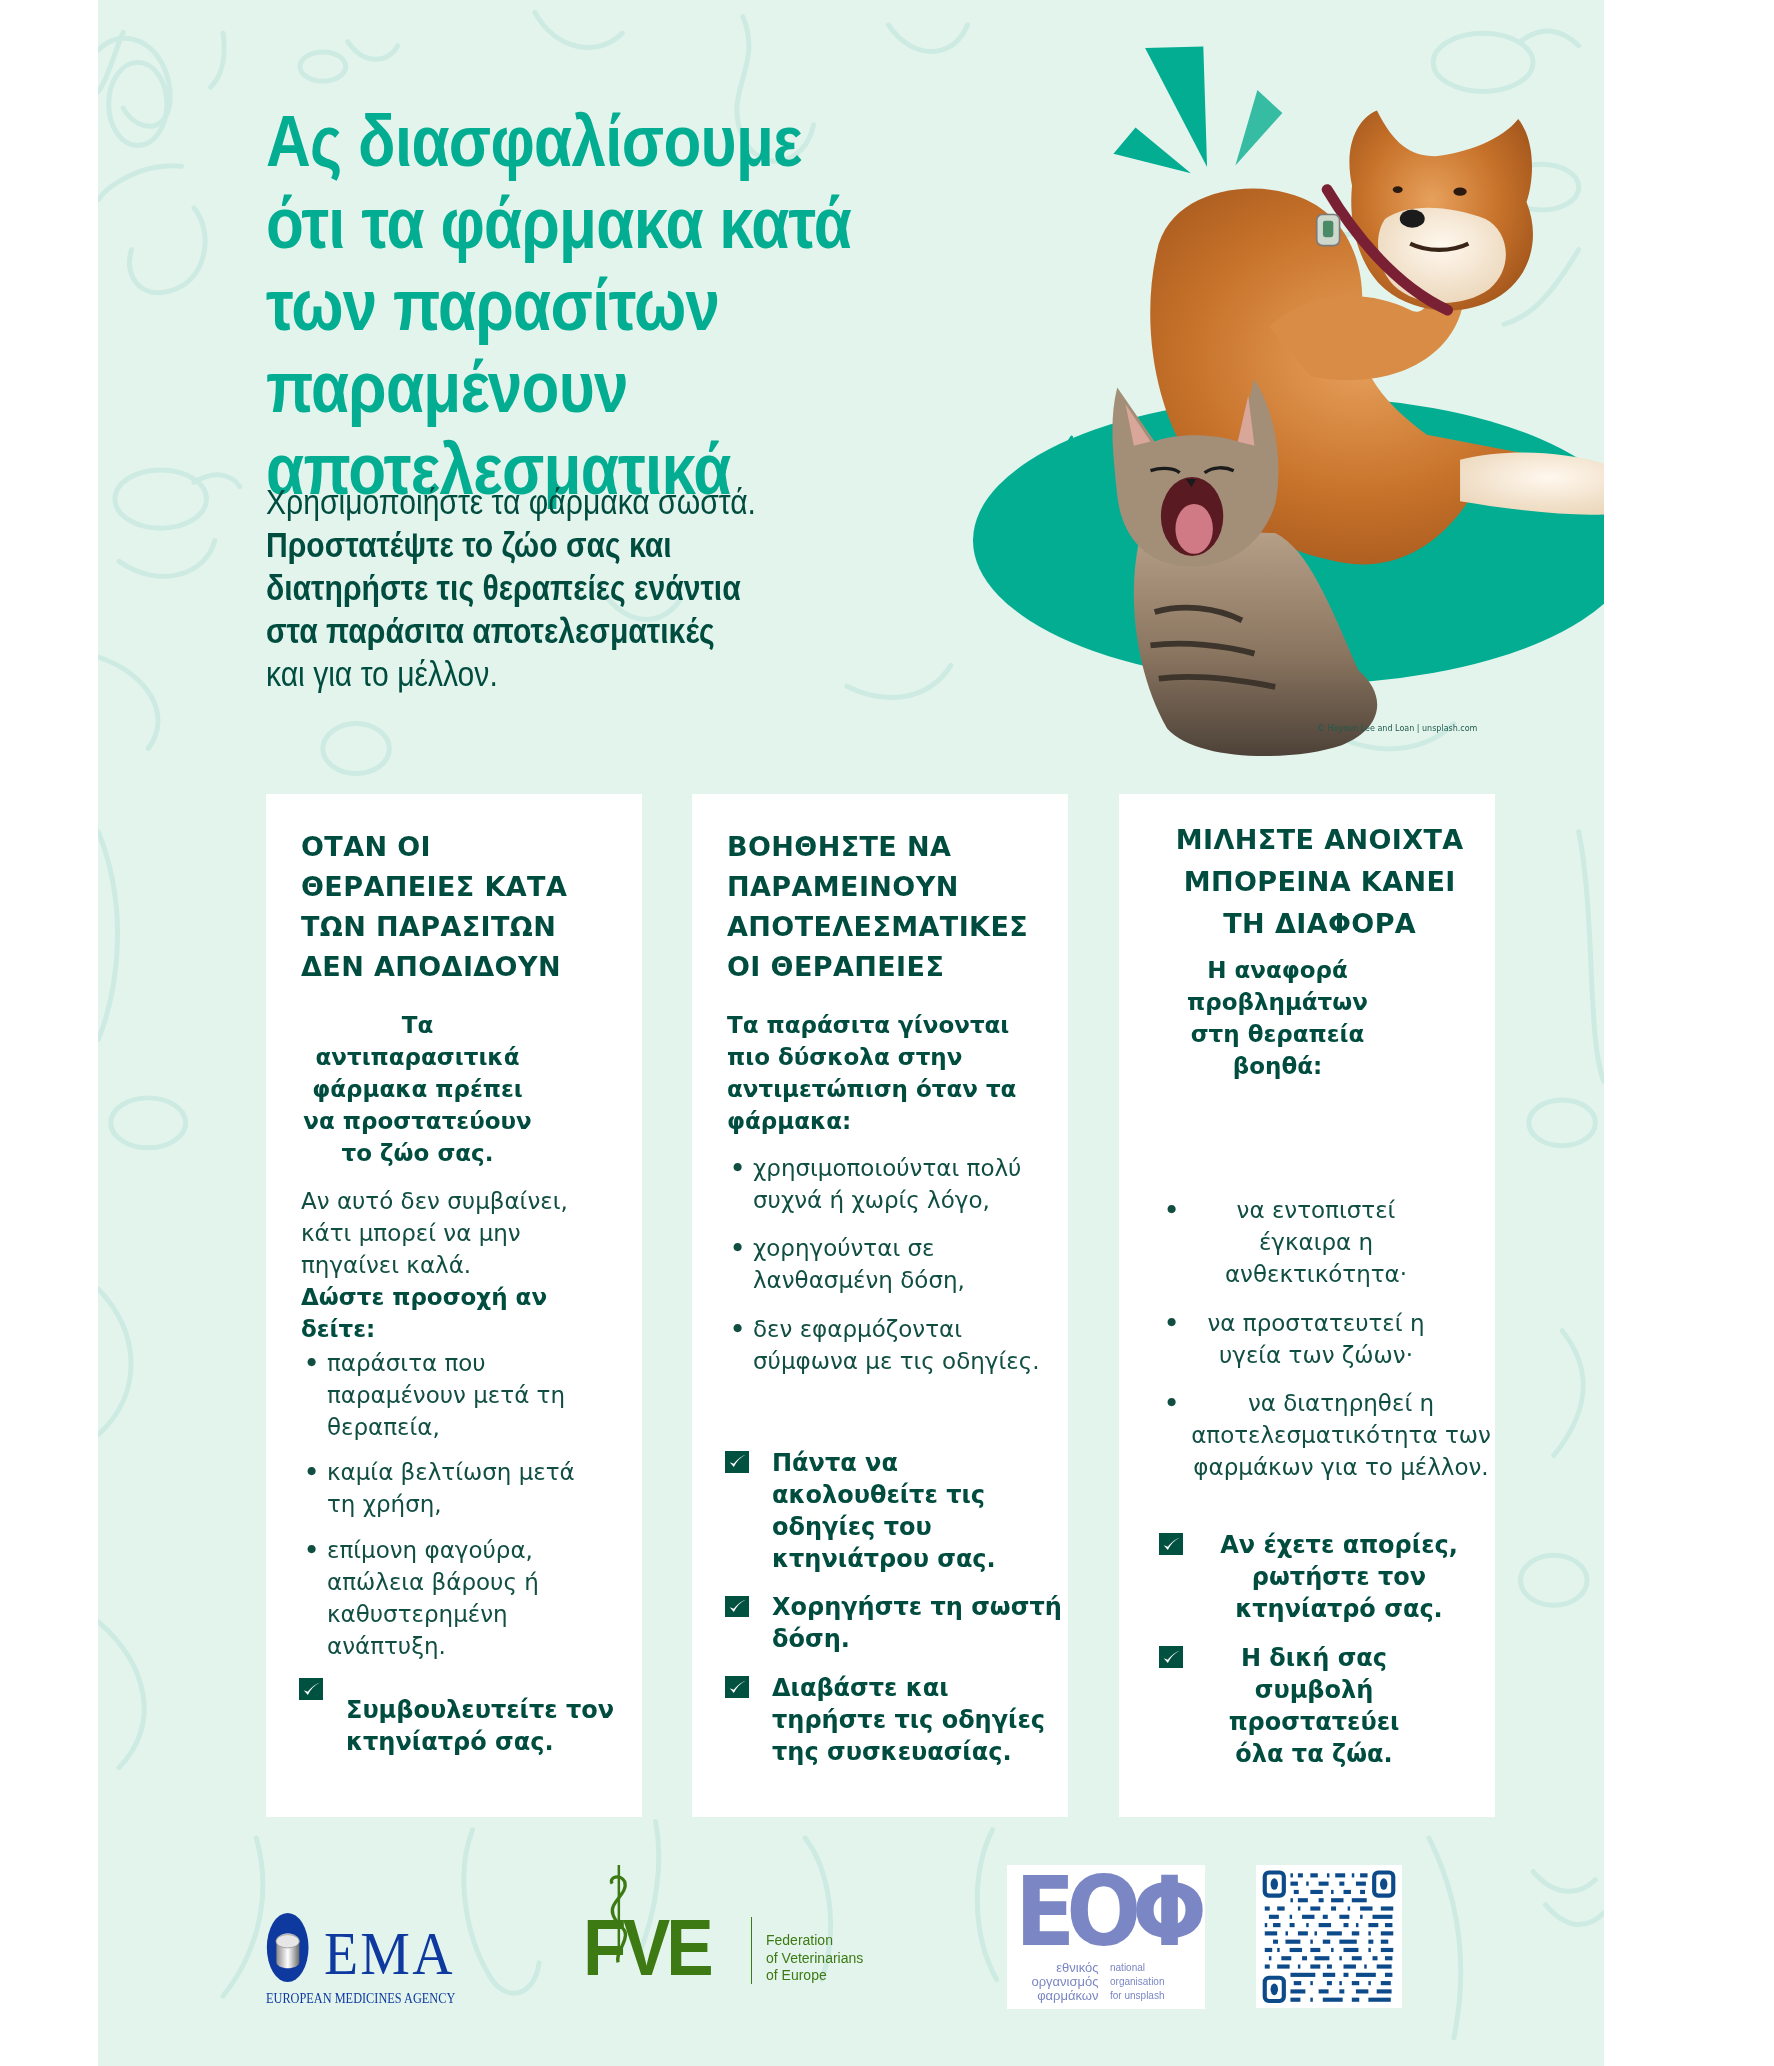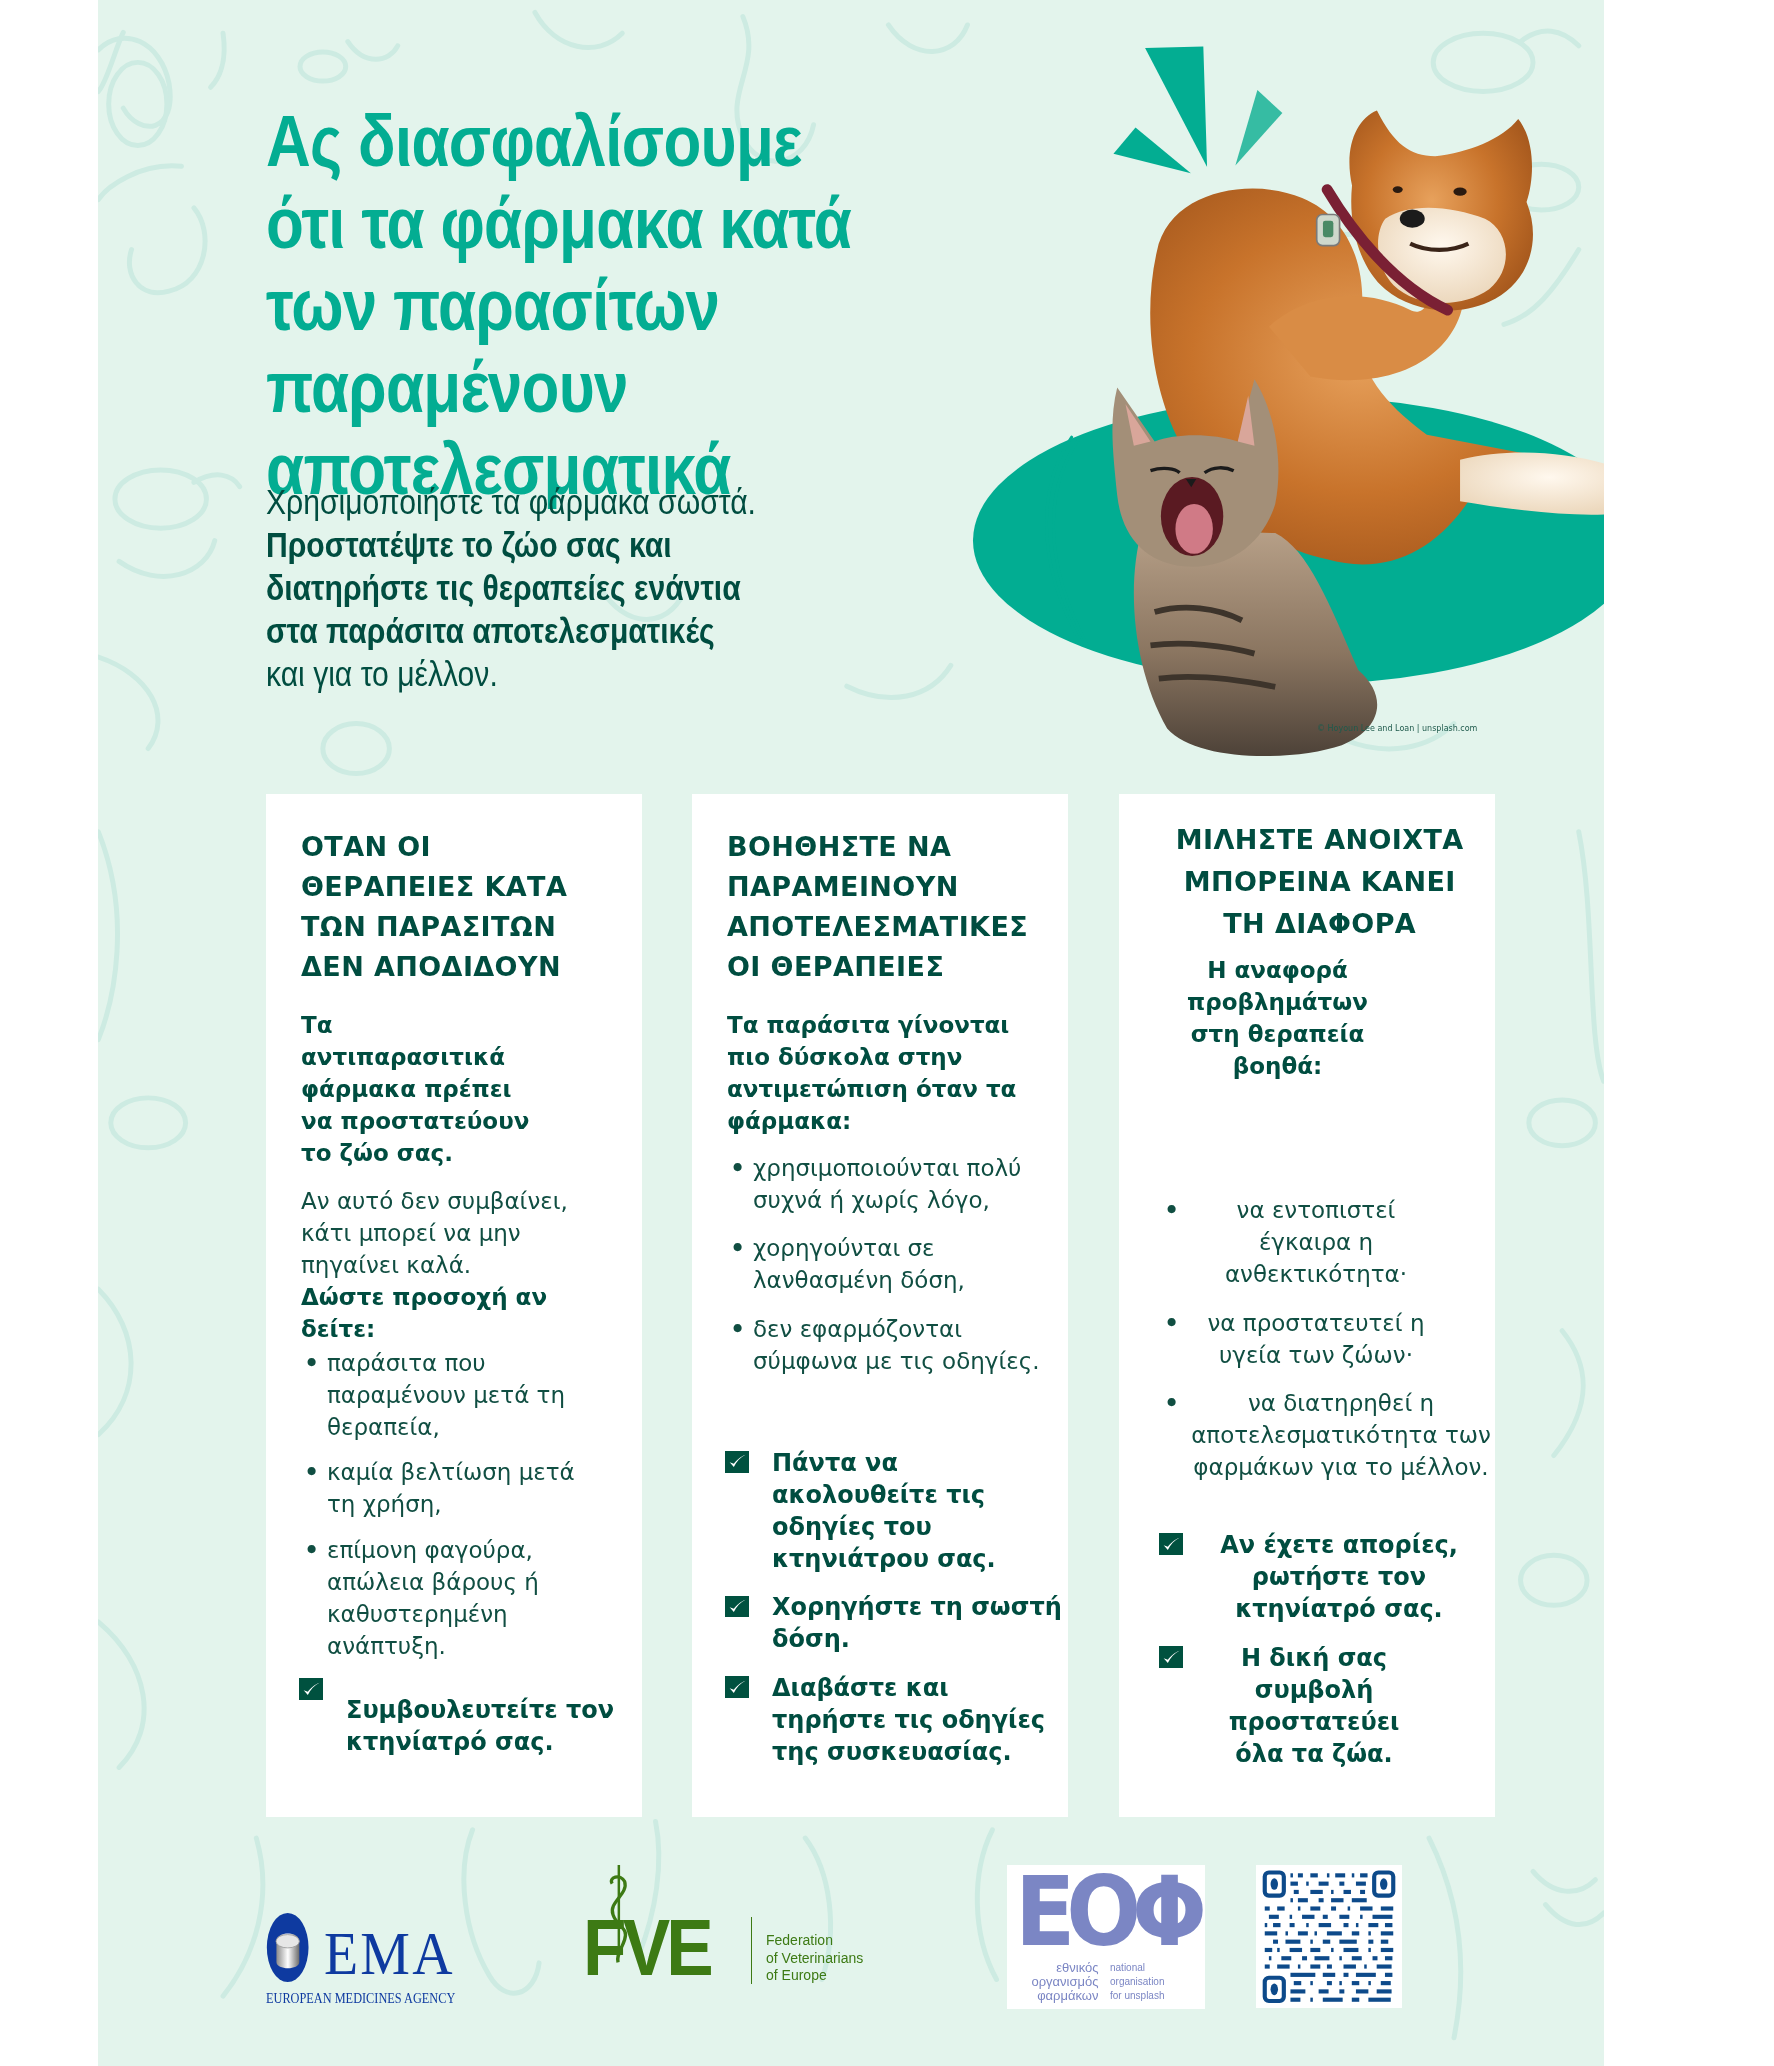--- a/index.html
+++ b/index.html
@@ -188,21 +188,21 @@
   <div class="credit">© Hoyoun Lee and Loan | unsplash.com</div>
 
   <div class="card" style="left:168px;">
     <div class="inner">
       <h2>
         <div>ΟΤΑΝ ΟΙ</div>
         <div>ΘΕΡΑΠΕΙΕΣ ΚΑΤΑ</div>
         <div>ΤΩΝ ΠΑΡΑΣΙΤΩΝ</div>
         <div>ΔΕΝ ΑΠΟΔΙΔΟΥΝ</div>
       </h2>
-      <p class="lead" style="margin-top:21.6px; width:233px;">Τα αντιπαρασιτικά φάρμακα πρέπει να προστατεύουν το ζώο σας.</p>
+      <p class="lead" style="margin-top:21.6px; width:233px;text-align:center;">Τα αντιπαρασιτικά φάρμακα πρέπει να προστατεύουν το ζώο σας.</p>
       <p class="para" style="margin-top:16px; width:283px;">Αν αυτό δεν συμβαίνει, κάτι μπορεί να μην πηγαίνει καλά.</p>
       <p class="lead" style="width:283px;">Δώστε προσοχή αν δείτε:</p>
       <ul style="margin-top:2.5px; width:299px;">
         <li><span class="dot">•</span><span>παράσιτα που παραμένουν μετά τη θεραπεία,</span></li>
         <li style="margin-top:13.3px;"><span class="dot">•</span><span>καμία βελτίωση μετά τη χρήση,</span></li>
         <li style="margin-top:13.3px; width:233px;"><span class="dot">•</span><span>επίμονη φαγούρα, απώλεια βάρους ή καθυστερημένη ανάπτυξη.</span></li>
       </ul>
       <div class="check" style="margin-top:16.6px; padding-top:16px; width:283px;">
         <span class="box" style="top:0;">
             <svg viewBox="0 0 44 40">

